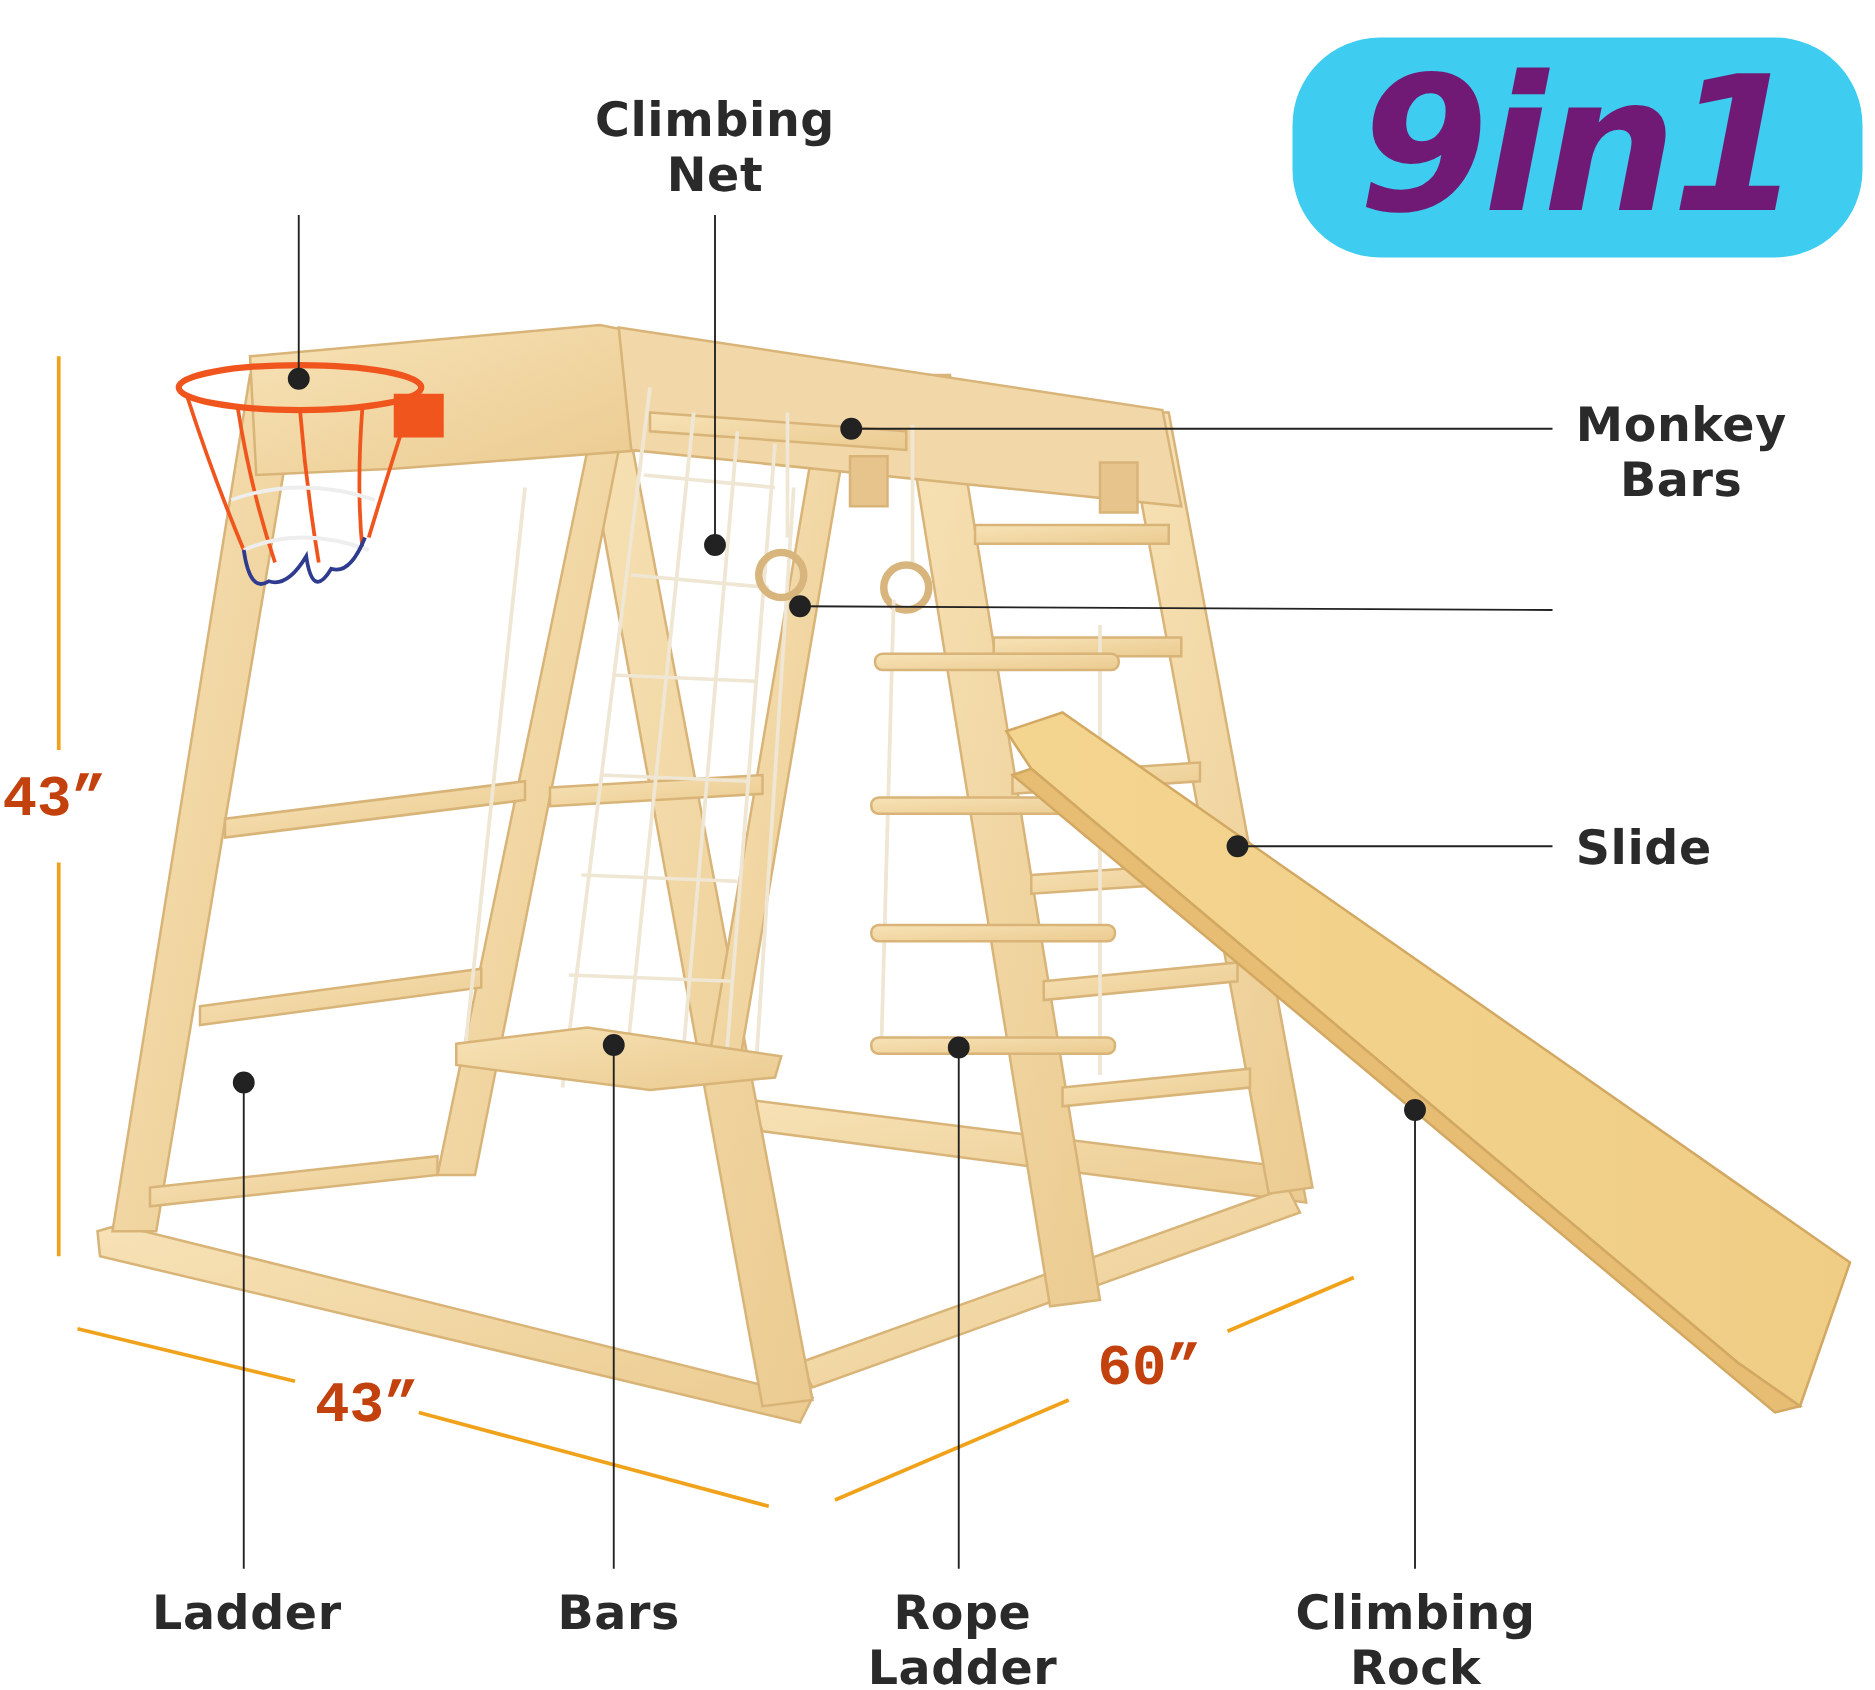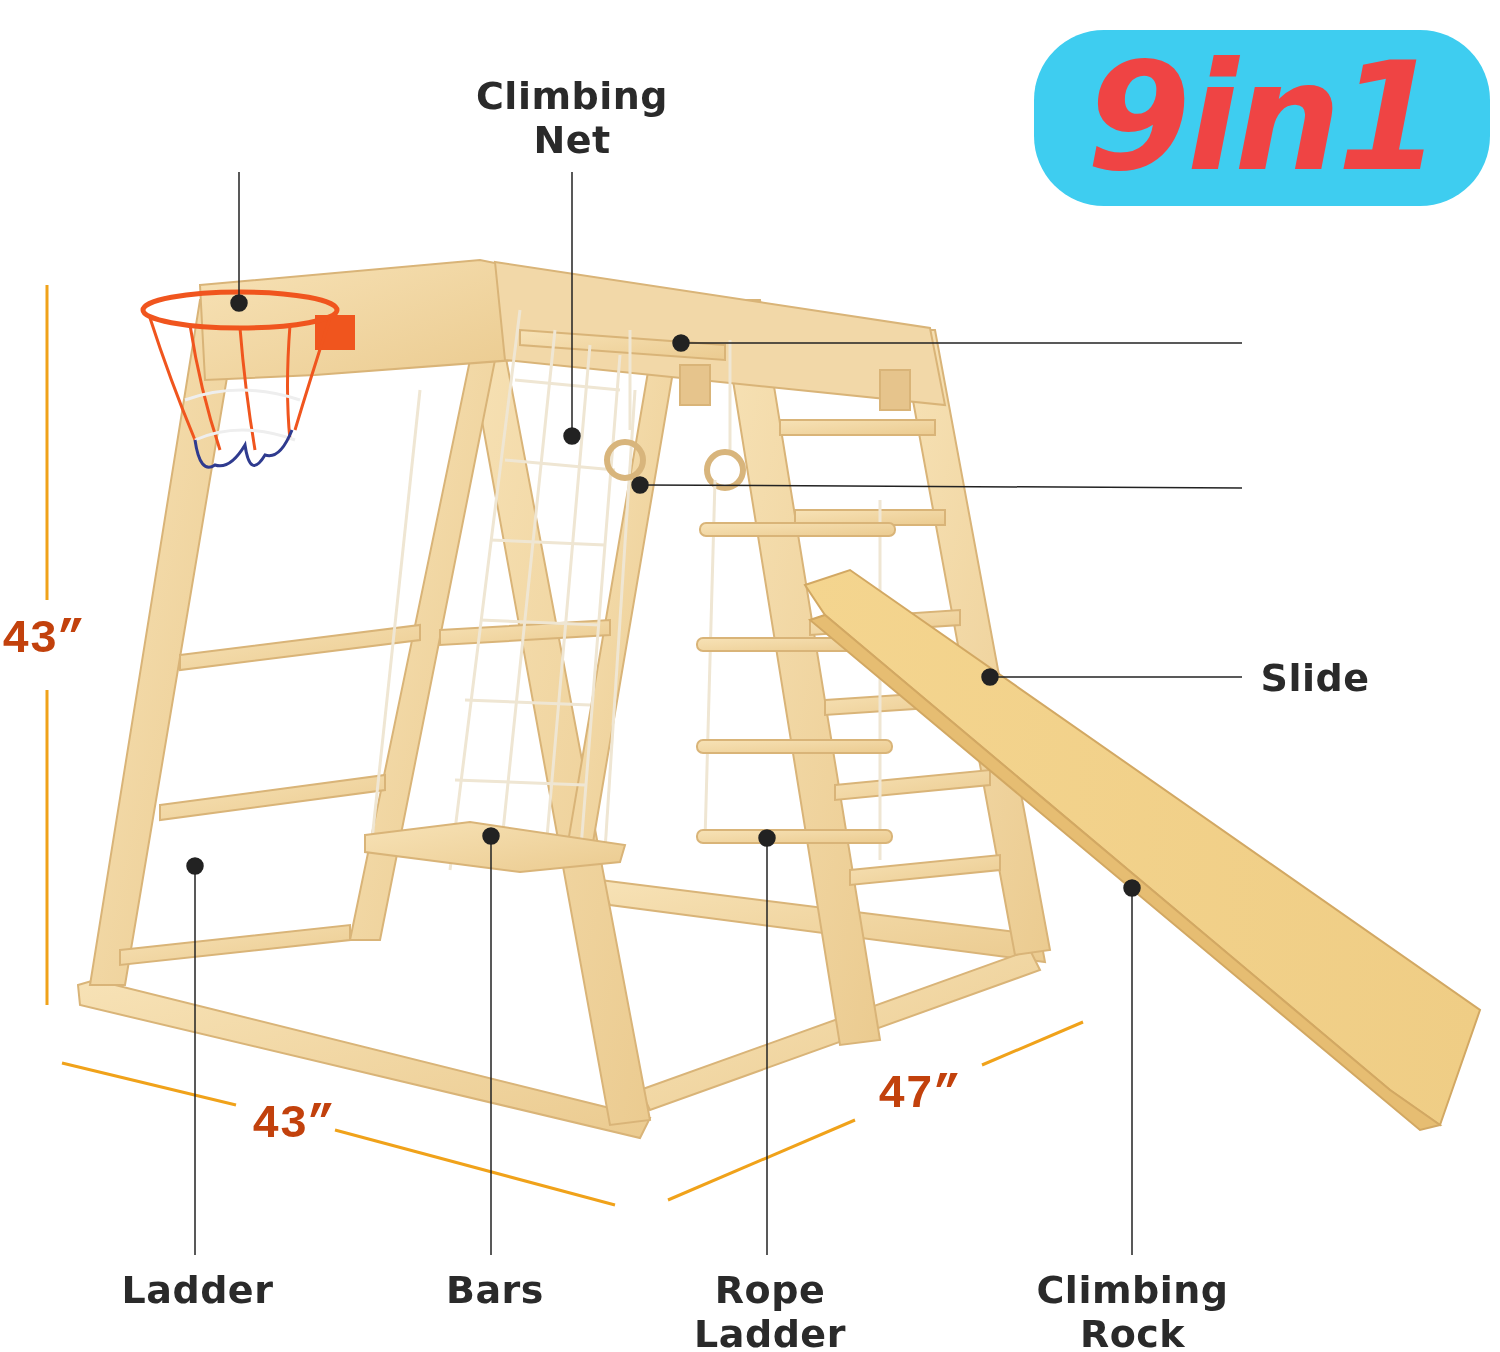--- a/index.html
+++ b/index.html
@@ -1,21 +1,21 @@
 <!DOCTYPE html>
 <html><head>
 <meta charset="utf-8">
 <style>
   html,body{margin:0;padding:0;background:#fff;}
   body{width:1500px;height:1352px;position:relative;overflow:hidden;font-family:"DejaVu Sans",sans-serif;}
   .stage{position:absolute;left:0;top:0;width:1500px;height:1352px;}
   .label{position:absolute;color:#2a2a2a;font-weight:bold;font-size:38px;line-height:44px;text-align:center;white-space:pre-line;font-family:"DejaVu Sans",sans-serif;letter-spacing:0.5px;}
   .dim{position:absolute;color:#c2410c;font-weight:bold;font-size:46px;line-height:50px;font-family:Liberation Mono, monospace;}
   .badge{position:absolute;left:1028px;top:22px;width:468px;height:190px;}
-  .badge-text{position:absolute;left:0;top:0;width:100%;height:100%;display:flex;align-items:center;justify-content:center;font-size:150px;font-weight:bold;font-style:italic;color:#ef4444;font-family:"DejaVu Sans",sans-serif;letter-spacing:-4px;}
+  .badge-text{position:absolute;left:0;top:0;width:100%;height:100%;display:flex;align-items:center;justify-content:center;font-size:150px;font-weight:bold;font-style:italic;color:#701a75;font-family:"DejaVu Sans",sans-serif;letter-spacing:-4px;}
 </style>
 </head>
 <body>
 
 <div class="stage">
 
   <svg width="1500" height="1352" style="position:absolute;left:0;top:0;">
     <defs>
       <linearGradient id="wood" x1="0" y1="0" x2="1" y2="1">
         <stop offset="0" stop-color="#f7e2b6"></stop>
@@ -137,24 +137,26 @@
 
   <div class="badge">
     <svg width="468" height="190" style="position:absolute;left:0;top:0;">
       <rect x="6" y="8" width="456" height="176" rx="70" ry="70" fill="#3ecdf0"></rect>
     </svg>
     <div class="badge-text">9in1</div>
   </div>
 
   <div class="label" style="left:462px;top:74px;width:220px;">Climbing
 Net</div>
+  <div class="label" style="left:1250px;top:318px;width:190px;">Monkey
+Bars</div>
   <div class="label" style="left:1255px;top:656px;width:120px;">Slide</div>
   <div class="label" style="left:110px;top:1268px;width:175px;">Ladder</div>
   <div class="label" style="left:420px;top:1268px;width:150px;">Bars</div>
   <div class="label" style="left:685px;top:1268px;width:170px;">Rope
 Ladder</div>
   <div class="label" style="left:1025px;top:1268px;width:215px;">Climbing
 Rock</div>
 
   <div class="dim" style="left:2px;top:615px;">43”</div>
   <div class="dim" style="left:252px;top:1100px;">43”</div>
-  <div class="dim" style="left:878px;top:1070px;">47”</div>
+  <div class="dim" style="left:878px;top:1070px;">60”</div>
 </div>
 
 </body></html>

